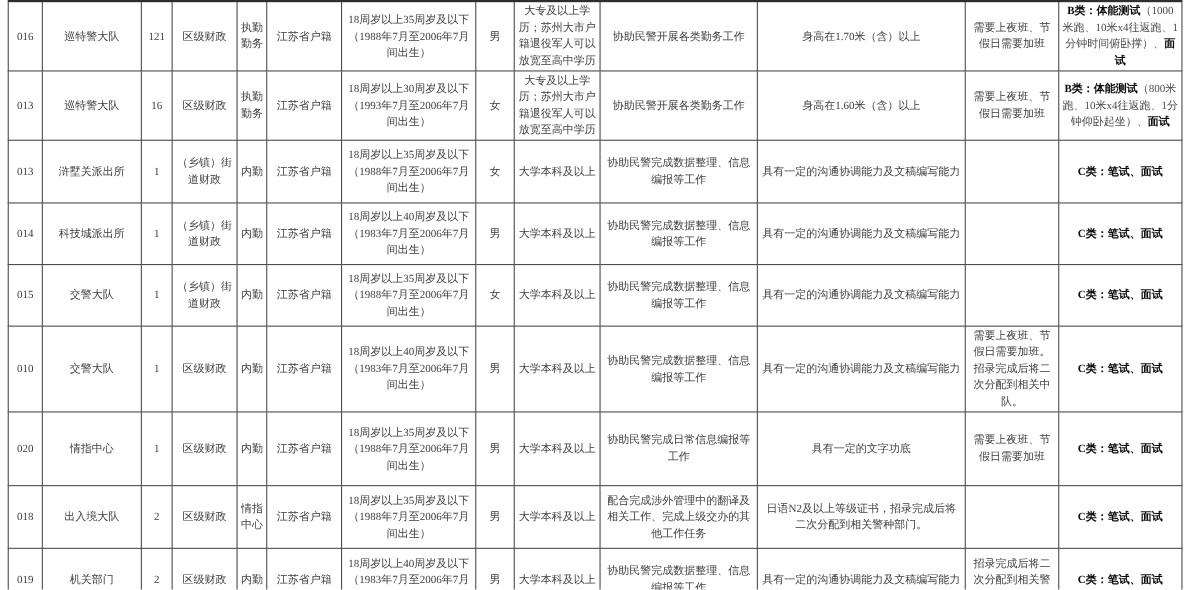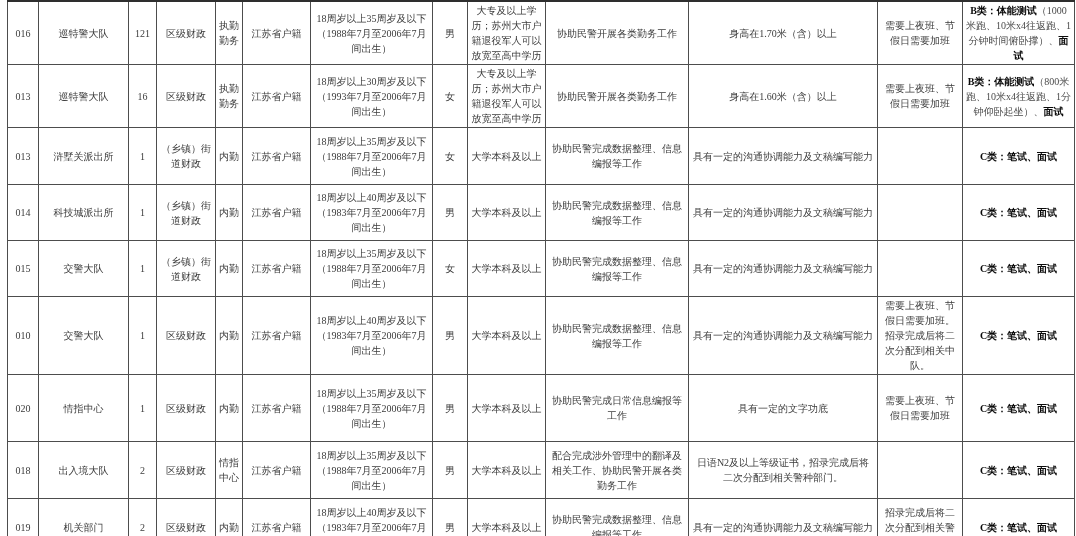--- a/index.html
+++ b/index.html
@@ -190,21 +190,21 @@
         <tr>
           <td>018</td>
           <td>出入境大队</td>
           <td>2</td>
           <td>区级财政</td>
           <td>情指中心</td>
           <td>江苏省户籍</td>
           <td>18周岁以上35周岁及以下（1988年7月至2006年7月间出生）</td>
           <td>男</td>
           <td>大学本科及以上</td>
-          <td>配合完成涉外管理中的翻译及相关工作、协助民警开展各类勤务工作</td>
+          <td>配合完成涉外管理中的翻译及相关工作、完成上级交办的其他工作任务</td>
           <td>日语N2及以上等级证书，招录完成后将二次分配到相关警种部门。</td>
           <td></td>
           <td class="exam"><span class="exam-bold">C类：笔试、面试</span><span class="exam-detail"></span><span class="exam-bold"></span></td>
         </tr>
         <tr>
           <td>019</td>
           <td>机关部门</td>
           <td>2</td>
           <td>区级财政</td>
           <td>内勤</td>

